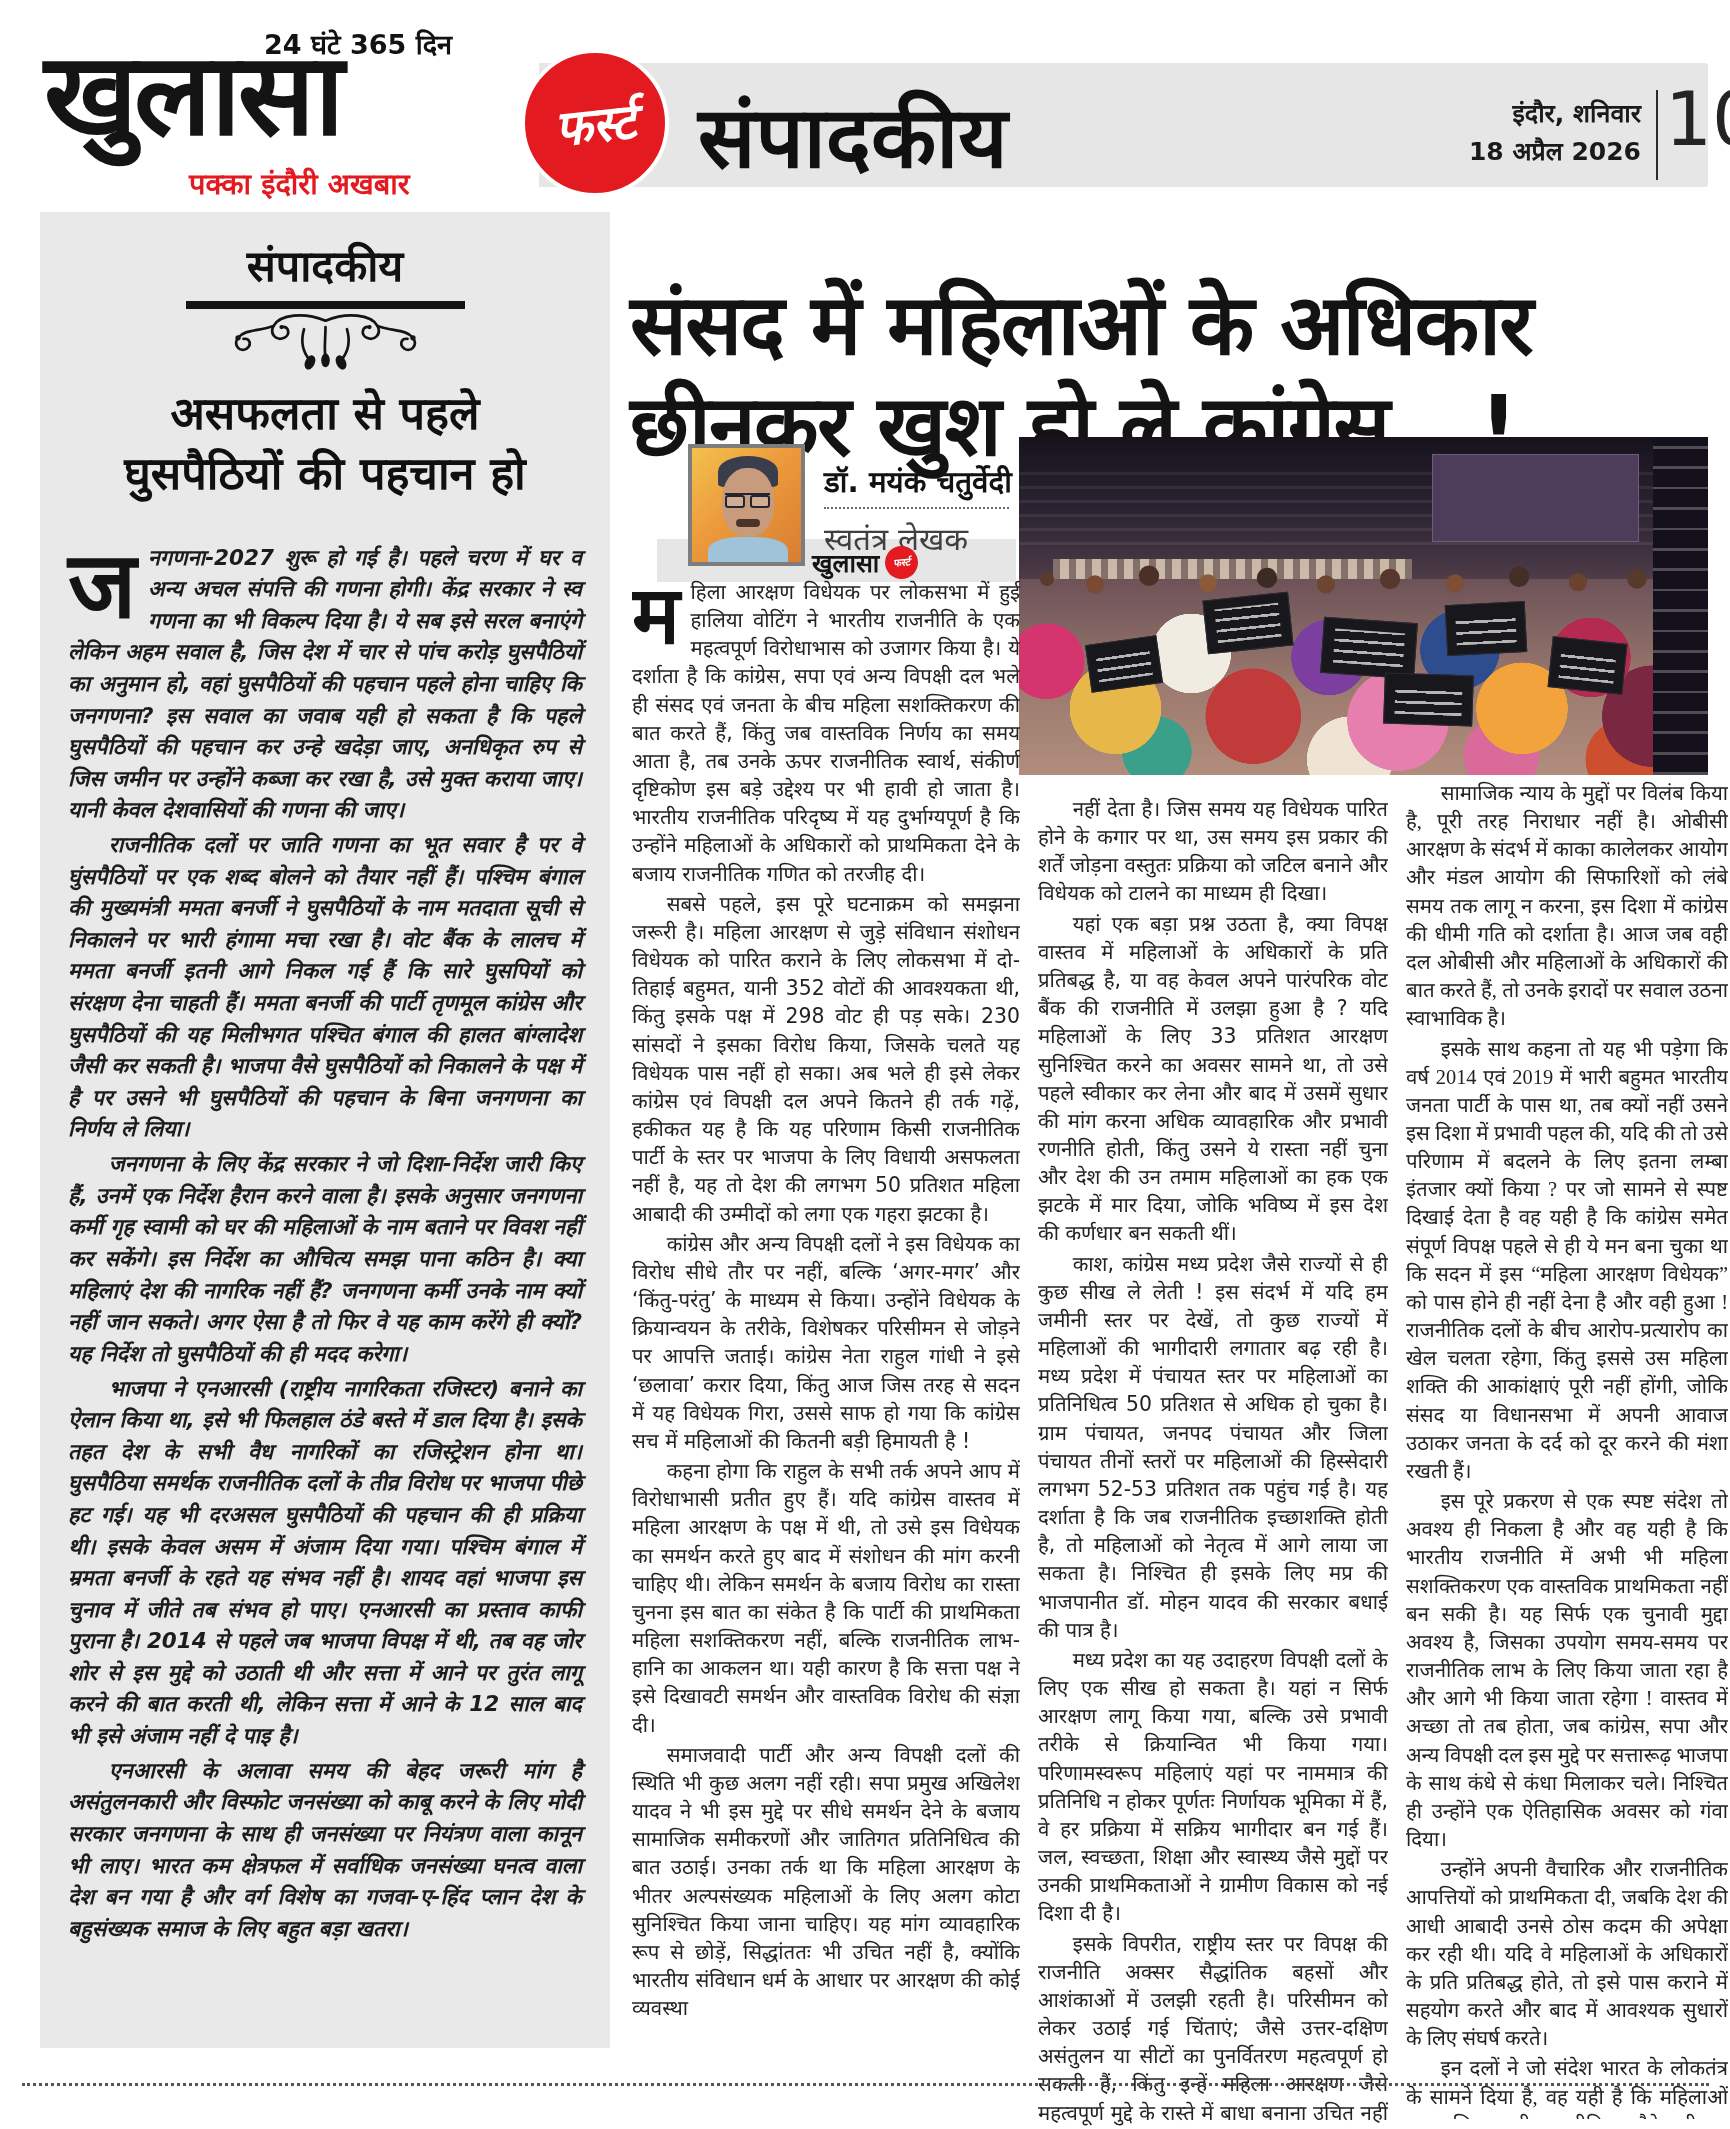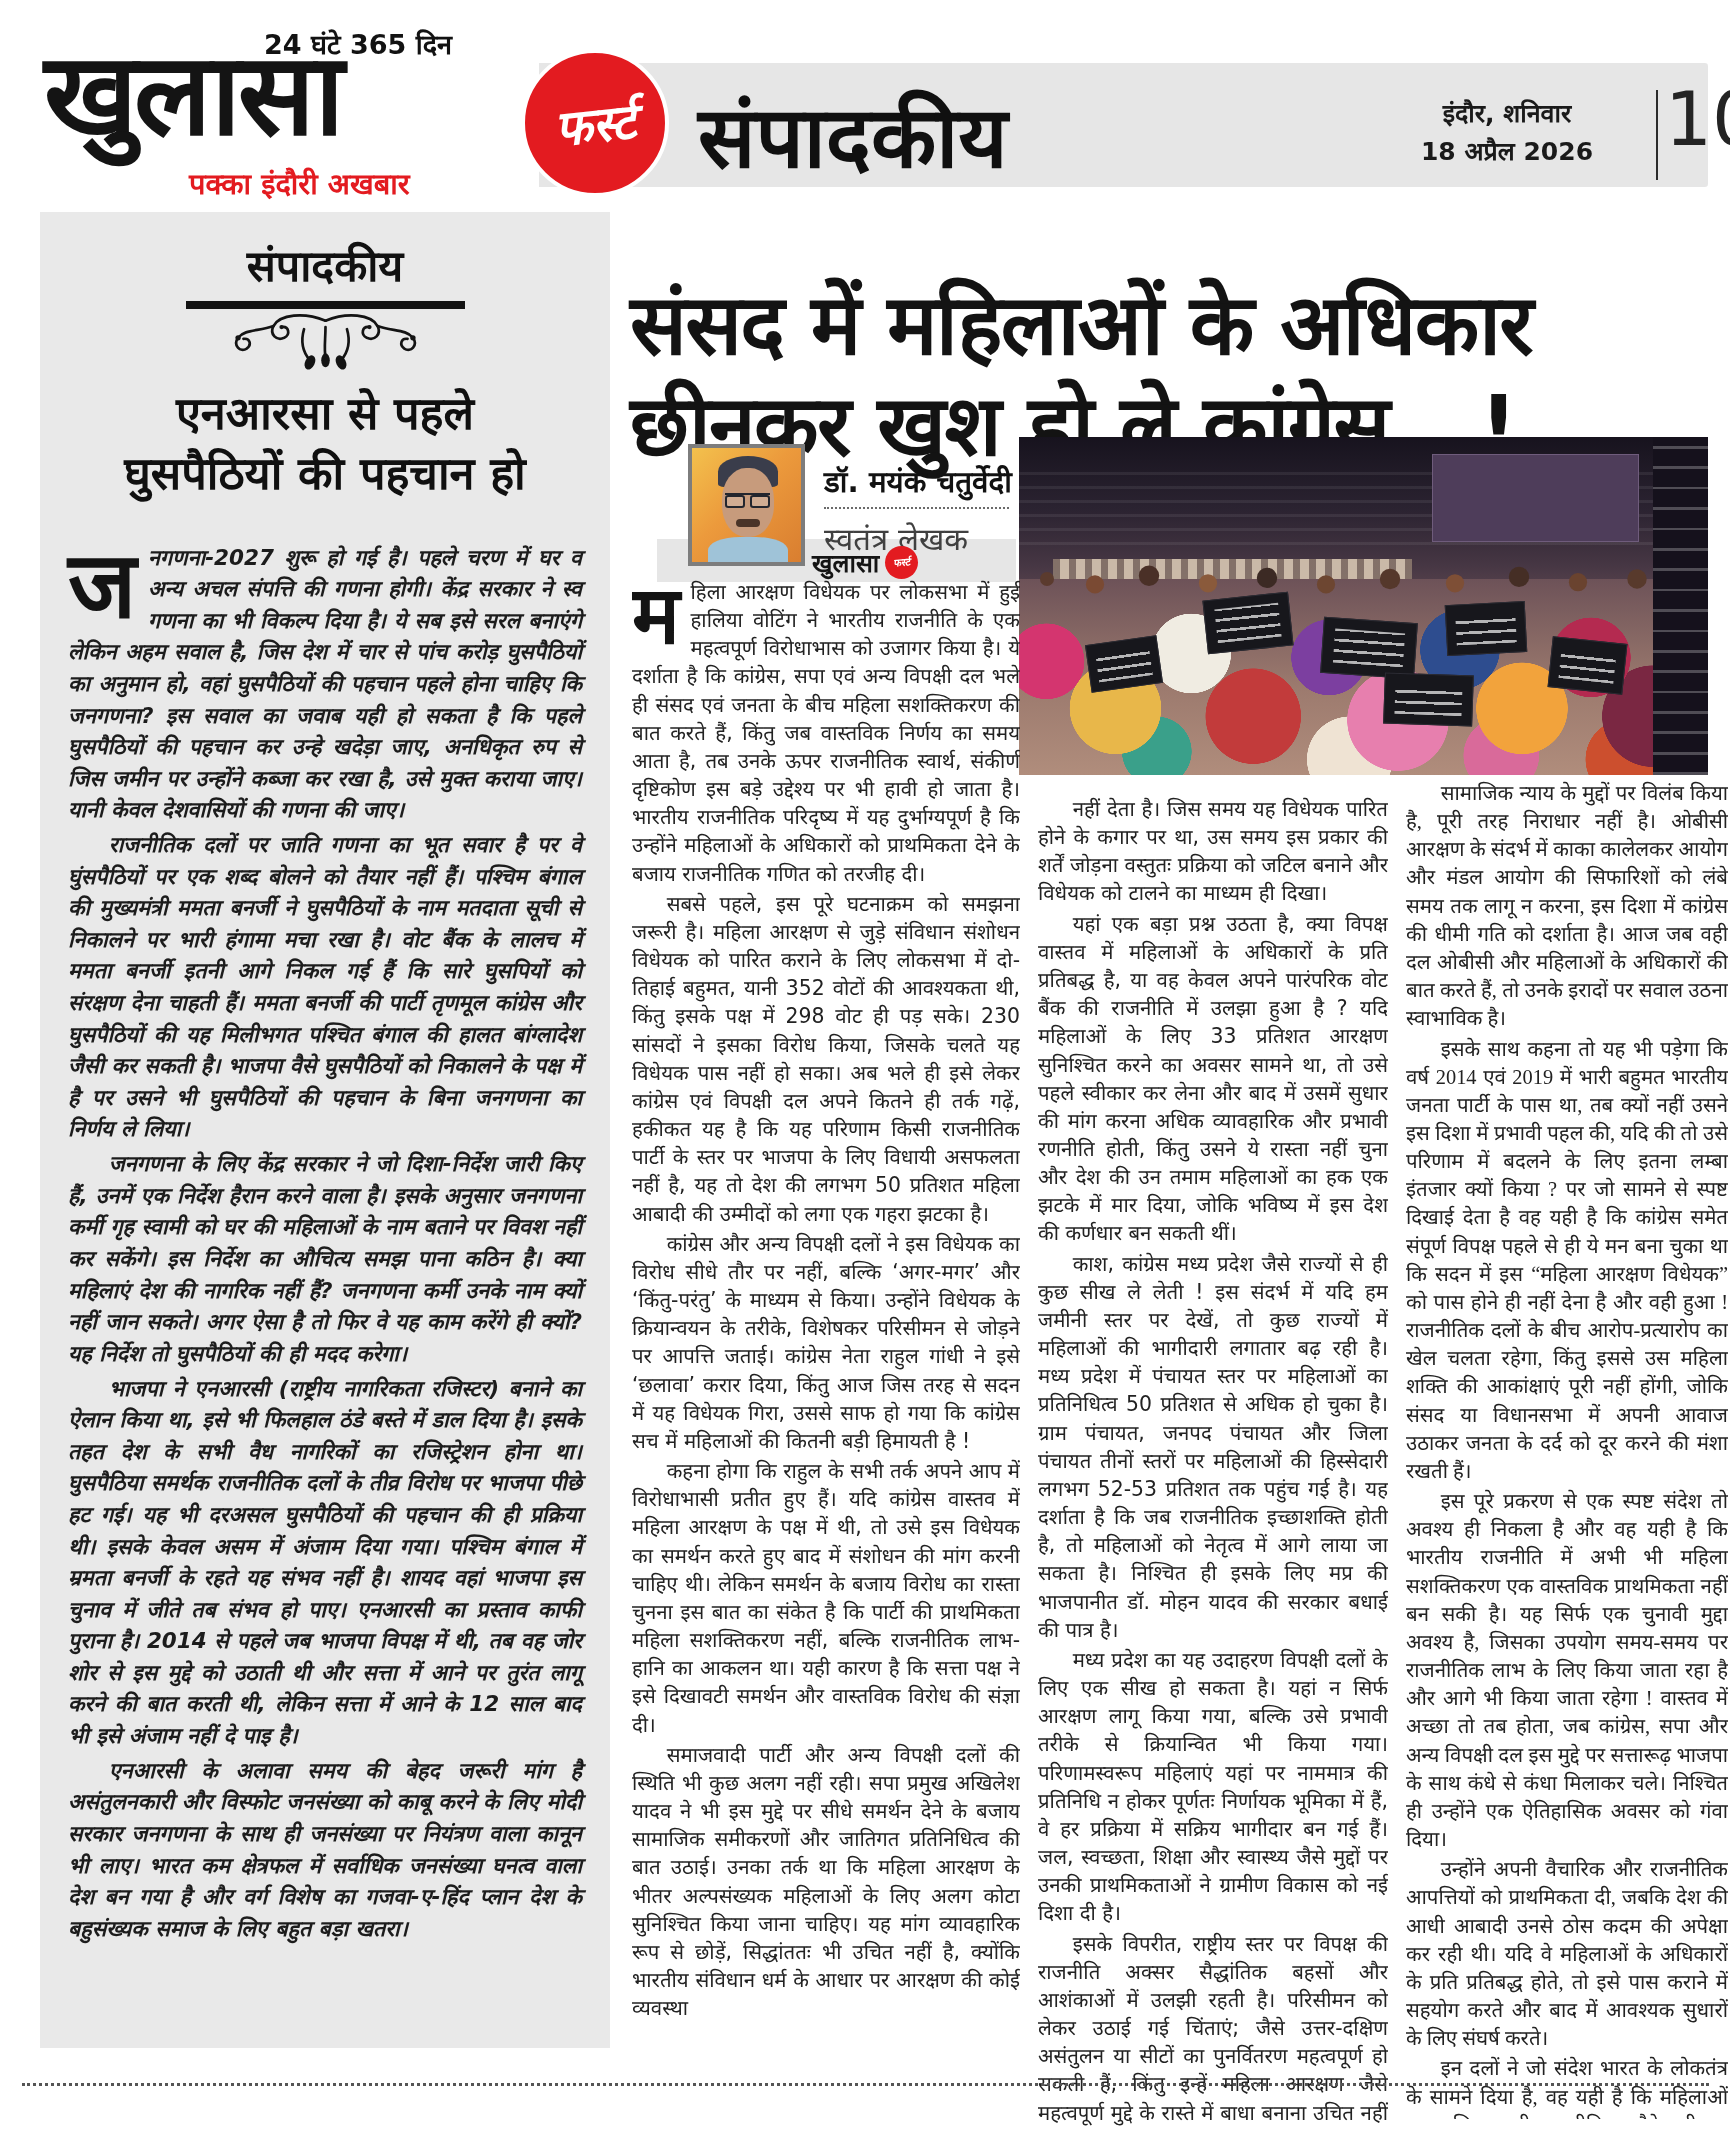--- a/index.html
+++ b/index.html
@@ -17,21 +17,21 @@
   
   .masthead { position:absolute; left:0; top:0; width:1720px; height:210px; background:#fff; }
   .mh-grayband { position:absolute; left:539px; top:63px; width:1169px; height:124px; background:#e6e6e6; border-radius:0 3.2px 3.2px 0; }
   .mh-tagline { position:absolute; left:264px; top:25px; font-size:27px; font-weight:700; color:#121212; }
   .mh-logo-main { position:absolute; left:44px; top:38px; font-size:114px; font-weight:800; letter-spacing:-3.2px; color:#141414; line-height:1.0; }
   .mh-badge { position:absolute; left:521px; top:49px; width:148px; height:148px; border-radius:50%;
               background:#e31b20; border:4.3px solid #ffffff; display:flex; align-items:center; justify-content:center; }
   .mh-badge span { color:#fff; font-size:49px; font-weight:800; font-style:italic; transform:rotate(-6deg); }
   .mh-logo-sub { position:absolute; left:189px; top:163px; font-size:29px; font-weight:800; color:#e31b20; }
   .mh-section { position:absolute; left:698px; top:76px; font-size:85px; font-weight:800; color:#101010; }
-  .mh-date { position:absolute; left:1373px; top:95px; width:268px; text-align:center; font-size:25px; font-weight:700; line-height:1.5; color:#1a1a1a; }
+  .mh-date { position:absolute; left:1373px; top:95px; width:268px; text-align:right; font-size:25px; font-weight:700; line-height:1.5; color:#1a1a1a; }
   .mh-divider { position:absolute; left:1656px; top:90px; width:2.1px; height:90px; background:#2c2c2c; }
   .mh-pagenum { position:absolute; left:1665px; top:76px; font-size:74px; font-weight:400; color:#242424; }
 
   
   .editorial { position:absolute; left:40px; top:212px; width:570px; height:1836px; background:#e9e9e9; padding:22.5px 28px 21.5px 28px; overflow:hidden; }
   .ed-kicker { text-align:center; font-size:43px; font-weight:800; color:#111; }
   .ed-rule { width:279px; height:7.5px; background:#141414; margin:7.5px auto 2.1px auto; }
   .ed-flourish { display:block; margin:1.1px auto 0 auto; }
   .ed-title { text-align:center; font-size:45px; font-weight:800; line-height:1.34; color:#101010; margin-top:14px; }
   .ed-body { margin-top:23.6px; font-size:21.5px; line-height:1.47; font-weight:600; font-style:italic; text-align:justify; color:#1c1c1c; }
@@ -147,21 +147,21 @@
         <ellipse cx="186" cy="96" rx="9" ry="14" transform="rotate(25 186 96)"></ellipse>
         <ellipse cx="244" cy="96" rx="9" ry="14" transform="rotate(-25 244 96)"></ellipse>
         <ellipse cx="215" cy="92" rx="8" ry="13"></ellipse>
         <circle cx="52" cy="50" r="5"></circle>
           <circle cx="378" cy="50" r="5"></circle>
         <circle cx="133" cy="30" r="4"></circle>
           <circle cx="297" cy="30" r="4"></circle>
       </g>
     </svg>
     <h2 class="ed-title">
-      <span>एनआरसा से पहले</span><br>
+      <span>असफलता से पहले</span><br>
       <span>घुसपैठियों की पहचान हो</span>
     </h2>
     <div class="ed-body">
       <p class="lead"><span class="dropcap-ed">ज</span><span>नगणना-2027 शुरू हो गई है। पहले चरण में घर व अन्य अचल संपत्ति की गणना होगी। केंद्र सरकार ने स्व गणना का भी विकल्प दिया है। ये सब इसे सरल बनाएंगे लेकिन अहम सवाल है, जिस देश में चार से पांच करोड़ घुसपैठियों का अनुमान हो, वहां घुसपैठियों की पहचान पहले होना चाहिए कि जनगणना? इस सवाल का जवाब यही हो सकता है कि पहले घुसपैठियों की पहचान कर उन्हे खदेड़ा जाए, अनधिकृत रुप से जिस जमीन पर उन्होंने कब्जा कर रखा है, उसे मुक्त कराया जाए। यानी केवल देशवासियों की गणना की जाए।</span></p>
       <div>
           <p>राजनीतिक दलों पर जाति गणना का भूत सवार है पर वे घुंसपैठियों पर एक शब्द बोलने को तैयार नहीं हैं। पश्चिम बंगाल की मुख्यमंत्री ममता बनर्जी ने घुसपैठियों के नाम मतदाता सूची से निकालने पर भारी हंगामा मचा रखा है। वोट बैंक के लालच में ममता बनर्जी इतनी आगे निकल गई हैं कि सारे घुसपियों को संरक्षण देना चाहती हैं। ममता बनर्जी की पार्टी तृणमूल कांग्रेस और घुसपैठियों की यह मिलीभगत पश्चित बंगाल की हालत बांग्लादेश जैसी कर सकती है। भाजपा वैसे घुसपैठियों को निकालने के पक्ष में है पर उसने भी घुसपैठियों की पहचान के बिना जनगणना का निर्णय ले लिया।</p>
           <p>जनगणना के लिए केंद्र सरकार ने जो दिशा-निर्देश जारी किए हैं, उनमें एक निर्देश हैरान करने वाला है। इसके अनुसार जनगणना कर्मी गृह स्वामी को घर की महिलाओं के नाम बताने पर विवश नहीं कर सकेंगे। इस निर्देश का औचित्य समझ पाना कठिन है। क्या महिलाएं देश की नागरिक नहीं हैं? जनगणना कर्मी उनके नाम क्यों नहीं जान सकते। अगर ऐसा है तो फिर वे यह काम करेंगे ही क्यों? यह निर्देश तो घुसपैठियों की ही मदद करेगा।</p>
           <p>भाजपा ने एनआरसी (राष्ट्रीय नागरिकता रजिस्टर) बनाने का ऐलान किया था, इसे भी फिलहाल ठंडे बस्ते में डाल दिया है। इसके तहत देश के सभी वैध नागरिकों का रजिस्ट्रेशन होना था। घुसपैठिया समर्थक राजनीतिक दलों के तीव्र विरोध पर भाजपा पीछे हट गई। यह भी दरअसल घुसपैठियों की पहचान की ही प्रक्रिया थी। इसके केवल असम में अंजाम दिया गया। पश्चिम बंगाल में म्रमता बनर्जी के रहते यह संभव नहीं है। शायद वहां भाजपा इस चुनाव में जीते तब संभव हो पाए। एनआरसी का प्रस्ताव काफी पुराना है। 2014 से पहले जब भाजपा विपक्ष में थी, तब वह जोर शोर से इस मुद्दे को उठाती थी और सत्ता में आने पर तुरंत लागू करने की बात करती थी, लेकिन सत्ता में आने के 12 साल बाद भी इसे अंजाम नहीं दे पाइ है।</p>
           <p>एनआरसी के अलावा समय की बेहद जरूरी मांग है असंतुलनकारी और विस्फोट जनसंख्या को काबू करने के लिए मोदी सरकार जनगणना के साथ ही जनसंख्या पर नियंत्रण वाला कानून भी लाए। भारत कम क्षेत्रफल में सर्वाधिक जनसंख्या घनत्व वाला देश बन गया है और वर्ग विशेष का गजवा-ए-हिंद प्लान देश के बहुसंख्यक समाज के लिए बहुत बड़ा खतरा।</p>
         </div>

